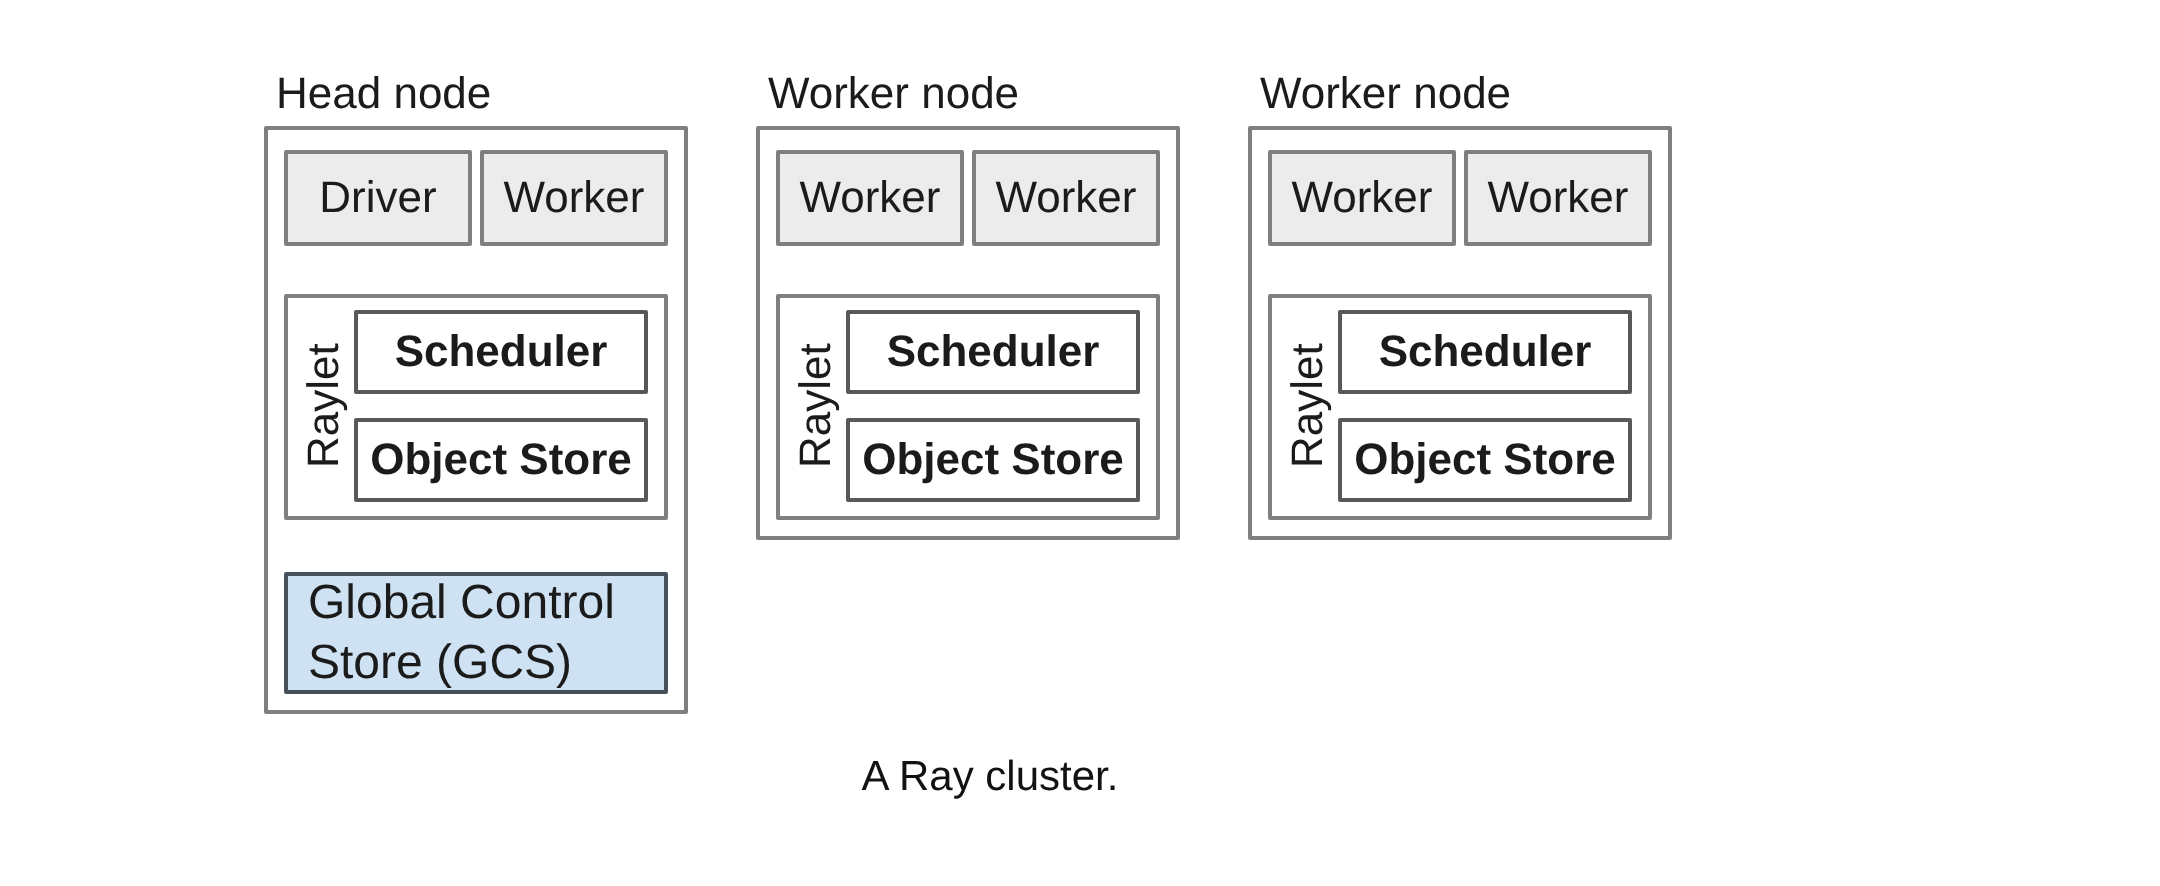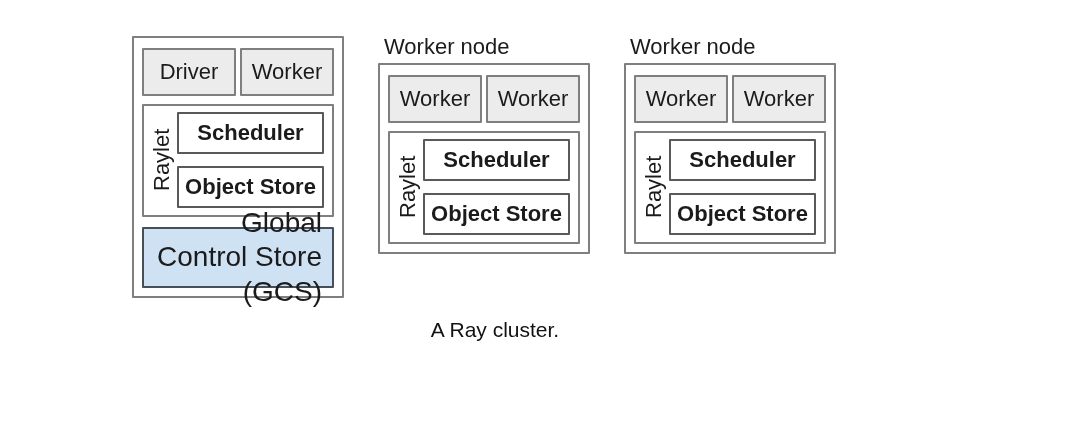--- a/index.html
+++ b/index.html
@@ -52,21 +52,21 @@
     white-space: nowrap;
   }
   .node-box {
     width: 212px;
     background: #ffffff;
     border: 2px solid var(--box-border);
     border-radius: 1px;
     padding: 10px 8px 8px 8px;
     display: flex;
     flex-direction: column;
-    gap: 8px;
+    gap: 24px;
   }
   .proc-row {
     display: flex;
     gap: 4px;
   }
   .proc-box {
     flex: 1;
     height: 48px;
     background: var(--process-fill);
     border: 2px solid var(--box-border);
@@ -117,41 +117,42 @@
     height: 61px;
     background: var(--gcs-fill);
     border: 2px solid var(--gcs-border);
     border-radius: 1px;
     display: flex;
     align-items: center;
     justify-content: center;
   }
   .gcs-text {
     max-width: 168px;
-    text-align: right;
-    font-size: 28px;
+    text-align: left;
+    font-size: 24px;
     line-height: 1.23;
   }
   .caption {
     margin-top: 20px;
     padding-left: 22px;
     text-align: center;
     font-size: 21px;
     color: var(--caption-color);
   }
 </style>
 </head>
 <body>
 
 <div>
 
   <div class="diagram">
     <div class="nodes-row">
 
       <div class="node-group">
+        <div class="node-label">Head node</div>
         <div class="node-box">
           <div class="proc-row">
             <div class="proc-box">Driver</div>
             <div class="proc-box">Worker</div>
           </div>
           <div class="raylet-box">
             <div class="raylet-label">Raylet</div>
             <div class="raylet-children">
               <div class="sub-box">Scheduler</div>
               <div class="sub-box">Object Store</div>

